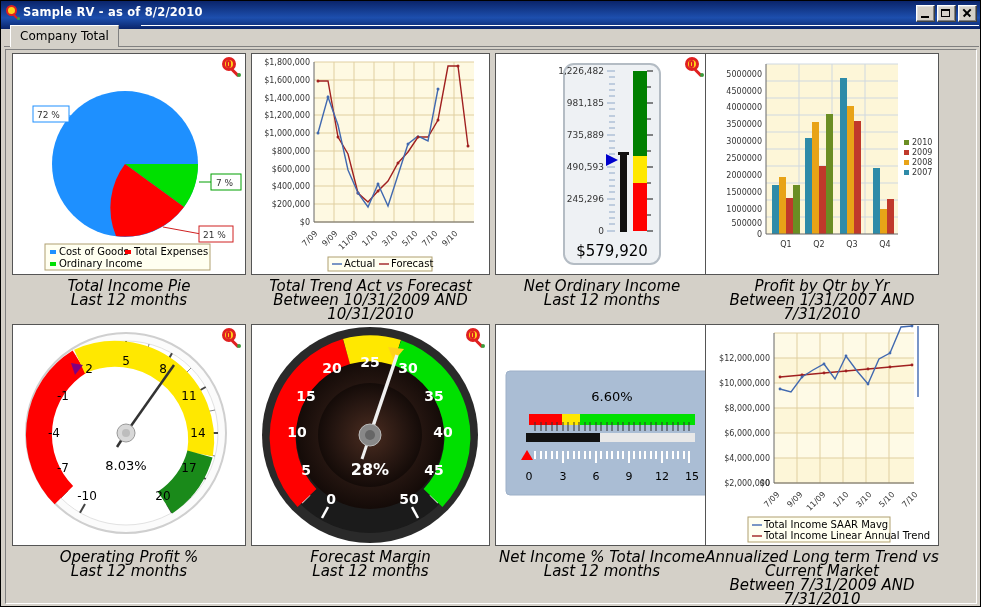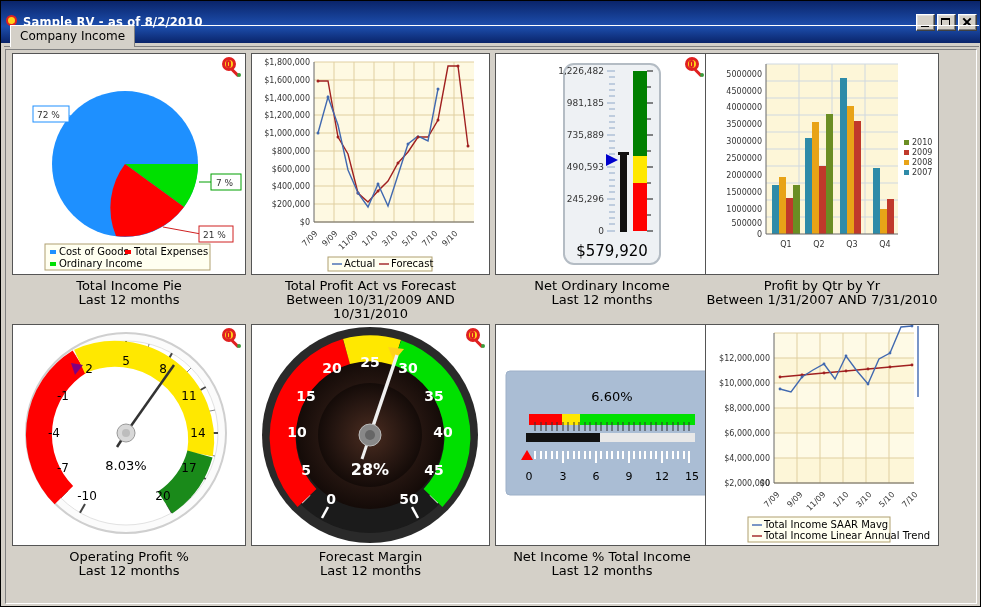--- a/index.html
+++ b/index.html
@@ -1,18 +1,18 @@
 <!DOCTYPE html>
 <html><head>
 <meta charset="utf-8">
 <style>
   html,body{margin:0;padding:0;background:#fff;}
   body{width:983px;height:609px;font-family:"DejaVu Sans","Liberation Sans",sans-serif;font-size:11px;overflow:hidden;}
   .window{position:absolute;left:0;top:0;width:981px;height:607px;border:1px solid #000;background:#d4d0c8;box-sizing:border-box;}
-  .titlebar{height:20px;background:linear-gradient(to bottom,#0a246a,#1d4fae 60%,#0a246a);display:flex;align-items:center;padding:11px 2px;}
+  .titlebar{height:20px;background:linear-gradient(to bottom,#0a246a,#1d4fae 60%,#0a246a);display:flex;padding:4px 2px;}
   .title-icon{width:15px;height:15px;margin:0 3px 0 2px;position:relative;flex:none;}
   .title-icon .ring{position:absolute;left:1px;top:0;width:11px;height:11px;border:2px solid #e02020;border-radius:50%;background:#ffd21a;box-sizing:border-box;}
   .title-icon .stick{position:absolute;left:8px;top:8px;width:6px;height:2px;background:#e02020;transform:rotate(45deg);transform-origin:0 50%;}
   .title-icon .dot{position:absolute;right:0;bottom:0;width:3px;height:3px;background:#3b9b3b;border-radius:50%;}
   .title-text{color:#fff;font-weight:bold;font-size:11.5px;letter-spacing:.2px;flex:1;}
   .winbtns{display:flex;gap:2px;padding-right:1px;}
   .winbtn{width:17px;height:15px;background:#d4d0c8;border:1px solid #fff;border-right-color:#404040;border-bottom-color:#404040;box-shadow:inset -1px -1px 0 #808080,inset 1px 1px 0 #dfdfdf;position:relative;}
   .winbtn i{position:absolute;display:block;background:#000;}
   .wb-min i{left:4px;bottom:3px;width:8px;height:2px;}
   .wb-max i{left:3px;top:3px;width:9px;height:8px;border:1px solid #000;background:transparent;box-sizing:border-box;border-top-width:2px;}
@@ -22,21 +22,21 @@
   .tab{position:absolute;left:6px;top:2px;height:22px;padding:3px 9px 0 9px;background:#d4d0c8;border:1px solid #fff;border-right-color:#808080;border-bottom:none;font-size:12px;color:#000;box-sizing:border-box;}
   .tabline{position:absolute;left:0;top:23px;width:975px;height:1px;background:#808080;}
   .tabrest{position:absolute;left:137px;top:2px;right:0;height:21px;border-top:1px solid #fff;}
   .content{position:absolute;left:4px;top:48px;width:972px;height:555px;background:#d4d0c8;border:1px solid #808080;border-right-color:#fff;border-bottom-color:#fff;box-sizing:border-box;}
   .grid{position:absolute;left:2px;top:2px;width:964px;height:549px;}
   .row{position:absolute;left:0;width:964px;height:266px;}
   .row1{top:1px;} .row2{top:272px;}
   .cell{position:absolute;top:0;height:266px;}
   .c1{left:4px;width:234px;} .c2{left:243px;width:239px;} .c3{left:487px;width:214px;} .c4{left:697px;width:234px;}
   .panel{position:absolute;left:0;top:0;right:0;height:222px;background:#fff;border:1px solid #555;box-sizing:border-box;overflow:hidden;}
-  .caption{position:absolute;left:0;right:0;top:226px;text-align:center;font-size:13px;color:#000;line-height:14px;}
+  .caption{position:absolute;left:0;right:0;top:226px;text-align:center;font-size:15px;color:#000;line-height:14px;font-style:italic;}
   .magnifier{position:absolute;right:4px;top:3px;width:20px;height:20px;}
   .magnifier .ring{position:absolute;left:1px;top:0;width:14px;height:14px;border:3px solid #e02020;border-radius:50%;background:#ffd21a;box-sizing:border-box;}
   .magnifier .inner{position:absolute;left:5px;top:3px;width:5px;height:8px;border:2px solid #e02020;border-radius:3px 3px 3px 3px;box-sizing:border-box;background:#ffd21a;}
   .magnifier .stick{position:absolute;left:11px;top:11px;width:9px;height:3px;background:#e02020;transform:rotate(45deg);transform-origin:0 50%;}
   .magnifier .dot{position:absolute;right:0;bottom:0;width:4px;height:4px;background:#3b9b3b;border-radius:50%;}
   svg{display:block;}
   .axlab{font-family:"DejaVu Sans","Liberation Sans",sans-serif;font-size:9px;fill:#333;}
   .axlab-sm{font-family:"DejaVu Sans","Liberation Sans",sans-serif;font-size:8px;fill:#333;}
   .legbox{fill:#fffff0;stroke:#b0a070;stroke-width:1;}
   .legtxt{font-family:"DejaVu Sans","Liberation Sans",sans-serif;font-size:10px;fill:#000;}
@@ -64,21 +64,21 @@
           <i class="a"></i>
           <i class="b"></i>
         </span>
     </span>
   </div>
 
   <div class="tabstrip">
     <div class="tabline"></div>
     <div class="tabrest"></div>
     <div class="tab">
-      <span>Company Income</span>
+      <span>Company Total</span>
     </div>
   </div>
 
   <div class="content">
   <div class="grid">
 
     <div class="row row1">
 
       <div class="cell c1">
         <div class="panel">
@@ -184,21 +184,21 @@
               <text x="206" y="180" transform="rotate(-45 206 180)" text-anchor="end">9/10</text>
             </g>
             <rect class="legbox" x="76" y="203" width="104" height="14"></rect>
             <line x1="80" y1="210" x2="90" y2="210" stroke="#4169b0" stroke-width="1.4"></line>
             <text class="legtxt" x="92" y="213">Actual</text>
             <line x1="127" y1="210" x2="137" y2="210" stroke="#a02020" stroke-width="1.4"></line>
             <text class="legtxt" x="139" y="213">Forecast</text>
           </svg>
         </div>
         <div class="caption">
-          <div>Total Profit Act vs Forecast</div>
+          <div>Total Trend Act vs Forecast</div>
           <div>Between 10/31/2009 AND 10/31/2010</div>
         </div>
       </div>
 
       <div class="cell c3">
         <div class="panel">
           <svg width="232" height="220" viewBox="0 0 232 220">
             <rect x="68" y="10" width="96" height="200" rx="10" fill="#eef1f4" stroke="#b4bcc4" stroke-width="2"></rect>
             <text class="axlab" x="108" y="20" text-anchor="end">1,226,482</text>
             <text class="axlab" x="108" y="52" text-anchor="end">981,185</text>
@@ -647,18 +647,22 @@
               <text x="189" y="170" transform="rotate(-45 189 170)" text-anchor="end">5/10</text>
               <text x="212" y="170" transform="rotate(-45 212 170)" text-anchor="end">7/10</text>
             </g>
             <rect class="legbox" x="42" y="192" width="142" height="25"></rect>
             <line x1="46" y1="200" x2="56" y2="200" stroke="#4169b0" stroke-width="1.4"></line>
             <text class="legtxt" x="58" y="203">Total Income SAAR Mavg</text>
             <line x1="46" y1="211" x2="56" y2="211" stroke="#a02020" stroke-width="1.4"></line>
             <text class="legtxt" x="58" y="214">Total Income Linear Annual Trend</text>
           </svg>
         </div>
+        <div class="caption">
+          <div>Annualized Long term Trend vs Current Market</div>
+          <div>Between 7/31/2009 AND 7/31/2010</div>
+        </div>
       </div>
     </div>
 
   </div>
   </div>
 </div>
 
 </body></html>

